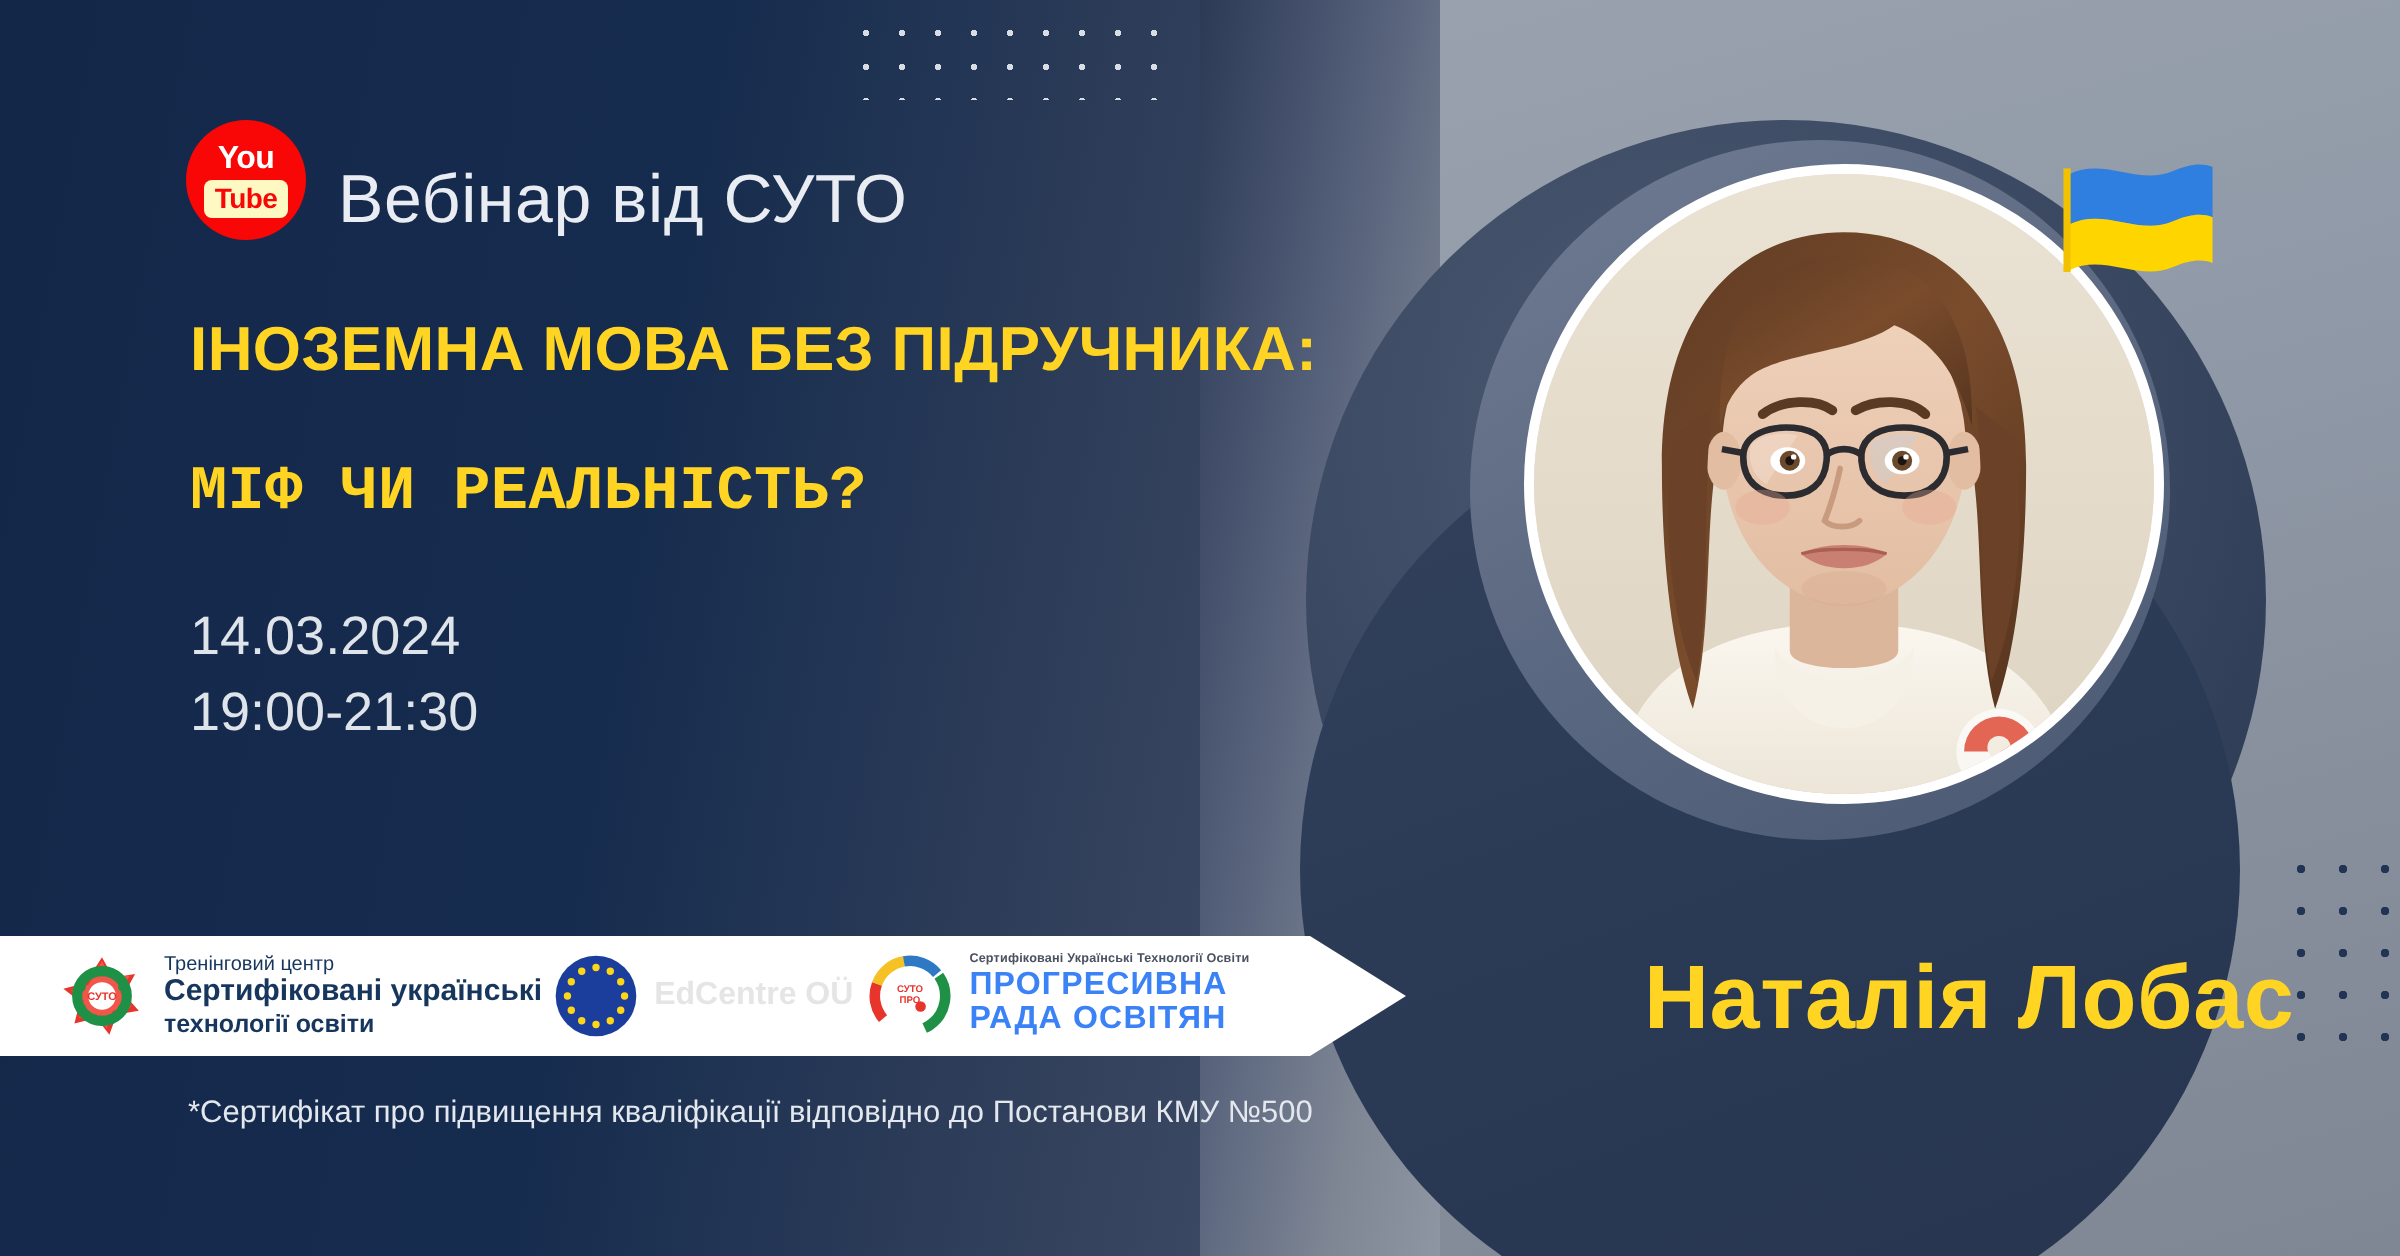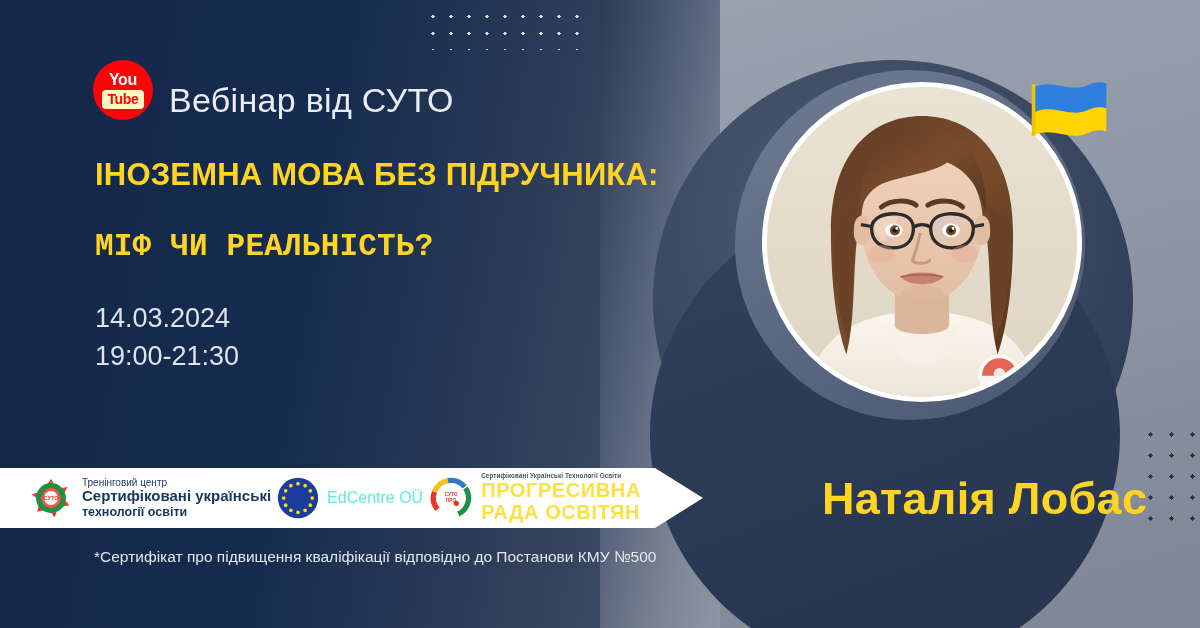--- a/index.html
+++ b/index.html
@@ -188,39 +188,39 @@
   }
   .partner-text-1 .l1 { font-size: 10px; font-weight: 400; }
   .partner-text-1 .l2 { font-size: 15px; font-weight: bold; }
   .partner-text-1 .l3 { font-size: 12.5px; font-weight: bold; }
 
   
   .eu-mark {
     width: 42px; height: 42px; flex: 0 0 42px;
   }
   .eu-label {
-    color: #5eead4;
+    color: #e5e5e5;
     font-size: 16px;
-    font-weight: normal;
+    font-weight: bold;
     white-space: nowrap;
   }
 
   
   .pro-mark { width: 44px; height: 44px; flex: 0 0 44px; }
   .partner-text-3 { line-height: 1.1; }
   .partner-text-3 .small {
     color: #4a5160;
     font-size: 6.3px;
     font-weight: bold;
     letter-spacing: 0.1px;
     white-space: nowrap;
   }
   .partner-text-3 .big {
-    color: #fde047;
-    font-size: 20px;
+    color: #3b82f6;
+    font-size: 16px;
     font-weight: bold;
     letter-spacing: 0.6px;
     white-space: nowrap;
   }
 
   
   .footnote {
     position: absolute;
     left: 94px; top: 548px;
     color: #e3e7ee;

